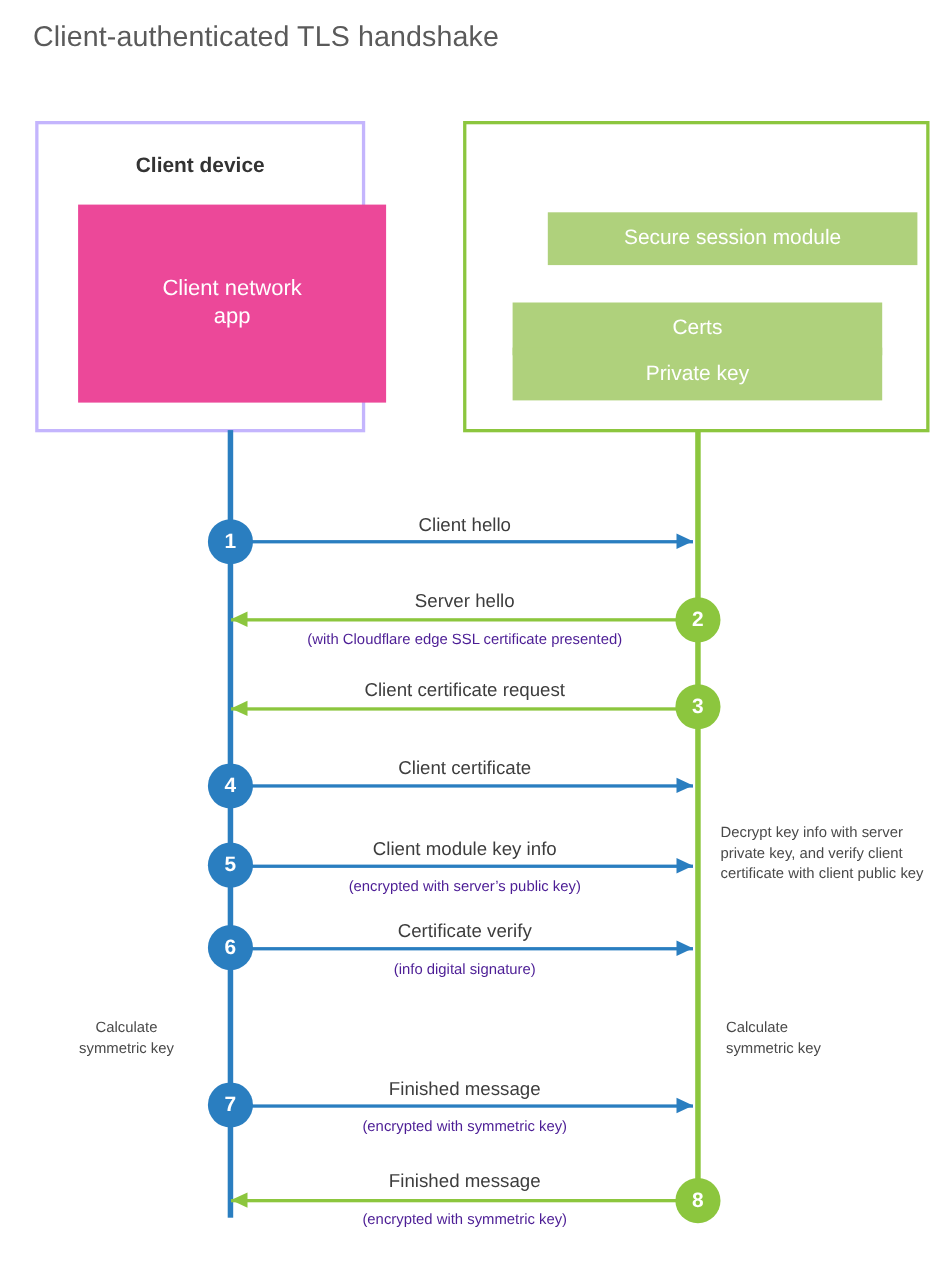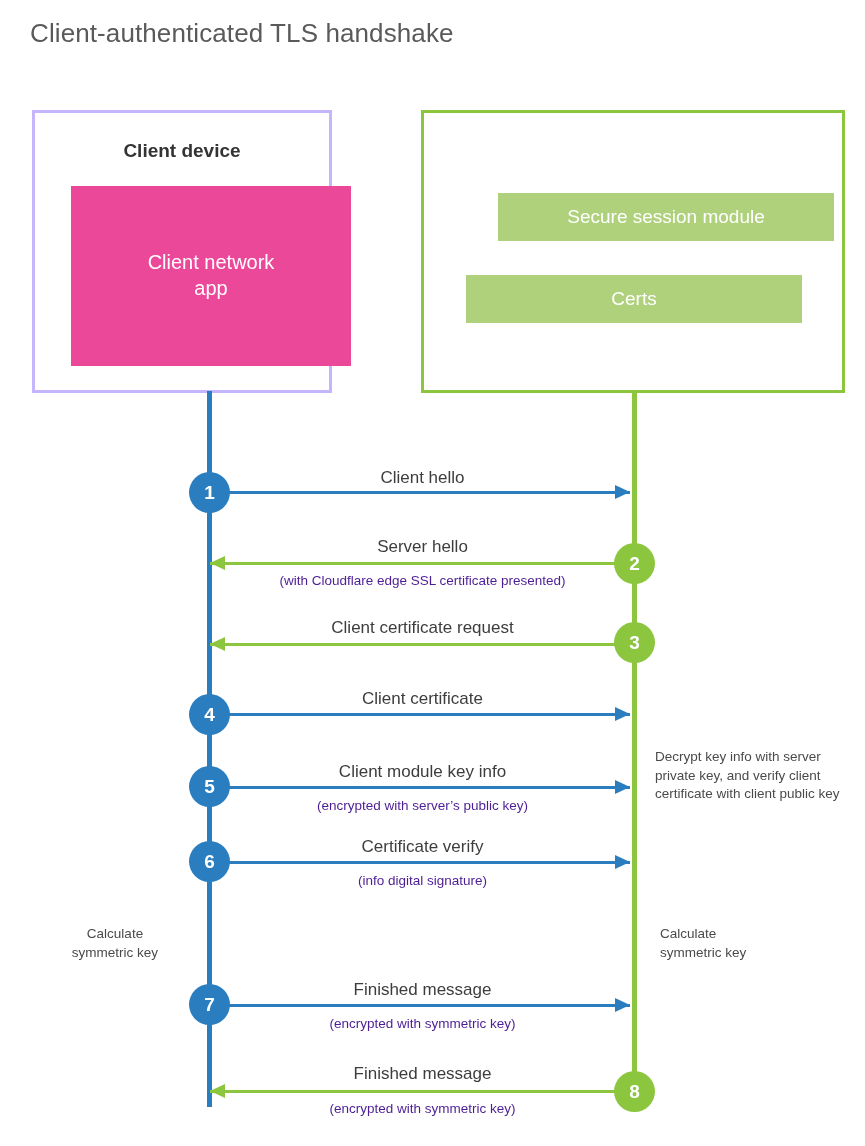--- a/index.html
+++ b/index.html
@@ -204,20 +204,21 @@
 
 <div id="client-device-box" class="entity-box">
   <div class="entity-title">Client device</div>
   <div id="client-app-block" style="white-space: pre-line;">Client network
 app</div>
 </div>
 
 <div id="server-box" class="entity-box">
   <div id="server-block-0" class="server-block">Secure session module</div>
   <div id="server-block-1" class="server-block">Certs</div>
+  <div id="server-block-2" class="server-block">Private key</div>
 </div>
 
 <div id="client-lifeline" class="lifeline"></div>
 <div id="server-lifeline" class="lifeline"></div>
 
 <div class="message">
   <div class="msg-label" style="left:210px; top:469px; width:425px;">Client hello</div>
   <div class="msg-line blue" style="left:210px; top:491px; width:420px;">
     <div class="arrow-head right blue" style="left:405px;"></div>
   </div>

